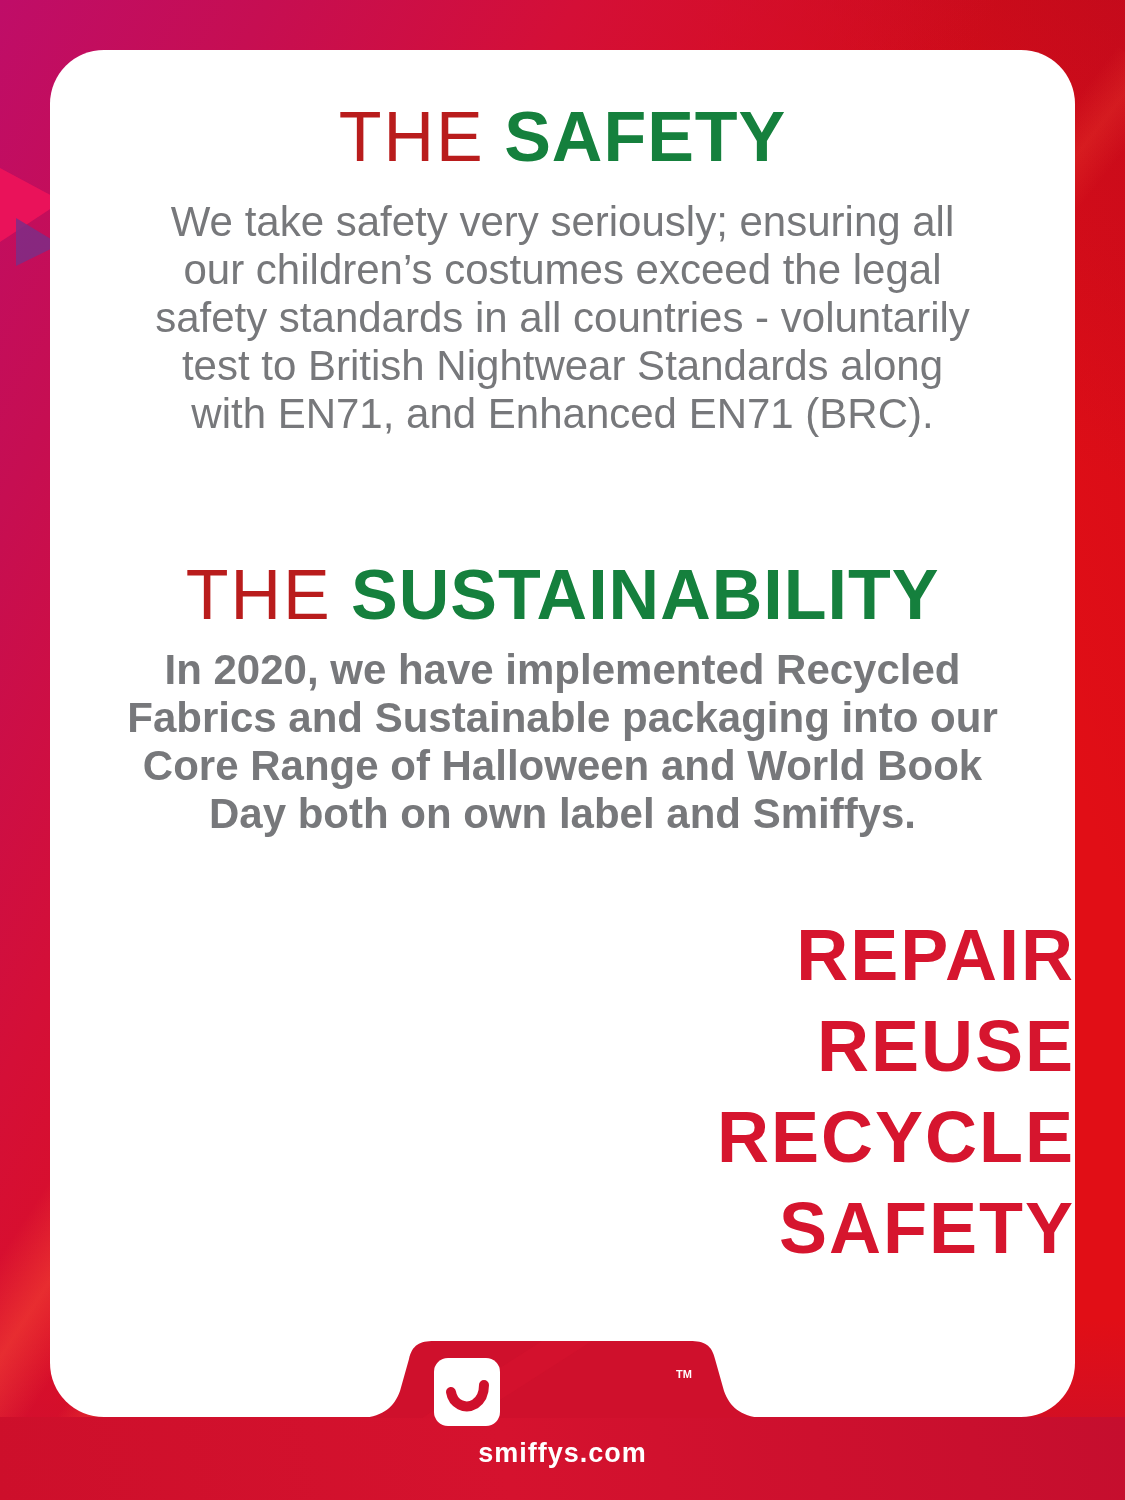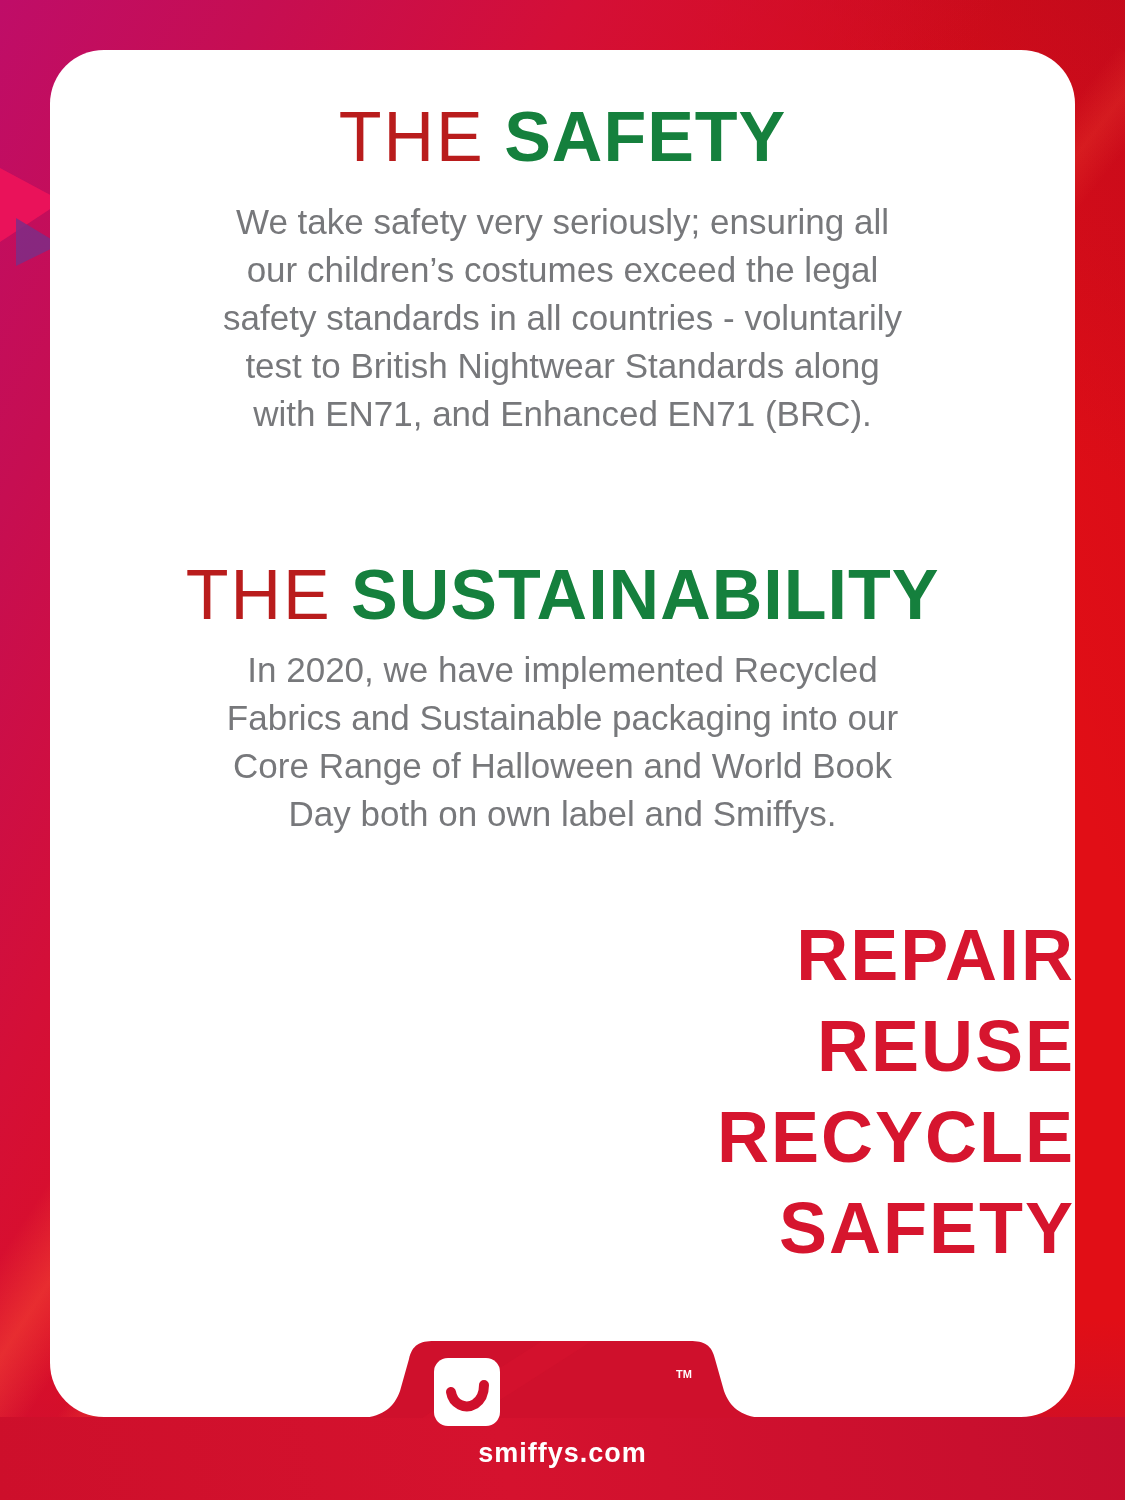--- a/index.html
+++ b/index.html
@@ -31,23 +31,23 @@
     position:absolute;left:50px;top:50px;width:1025px;height:1367px;
     background:#ffffff;border-radius:54px;
   }
   .heading{position:absolute;left:0;right:0;text-align:center;
     font-size:70px;line-height:80px;font-weight:bold;white-space:nowrap;}
   .heading .prefix{color:#b91c1c;font-weight:normal;letter-spacing:2px;}
   .heading .emph{color:#15803d;letter-spacing:1px;}
   .h-safety{top:47px;}
   .h-sustain{top:505px;}
   .para{position:absolute;left:40px;right:40px;text-align:center;
-    color:#77787b;font-size:35px;line-height:48px;white-space:pre-line;font-weight:normal;}
+    color:#77787b;font-size:42px;line-height:48px;white-space:pre-line;font-weight:normal;}
   .p-safety{top:148px;}
-  .p-sustain{top:596px;}
+  .p-sustain{top:596px;font-weight:bold;}
   .slogan{position:absolute;top:860px;left:0;right:0;text-align:right;
     color:#d6152e;font-weight:bold;font-size:72px;line-height:91px;letter-spacing:2px;}
 
   
   .band{position:absolute;left:0;right:0;top:1417px;bottom:0;
     background:linear-gradient(80deg,#cd0f2b 0%,#d5122e 45%,#c50e2e 100%);}
   .website{position:absolute;left:0;right:0;top:1438px;text-align:center;
     color:#ffffff;font-size:27px;font-weight:bold;letter-spacing:1px;}
   .tab-svg{position:absolute;left:362px;top:1339px;width:400px;height:79px;display:block;}
   .logo-square{position:absolute;left:434px;top:1358px;width:66px;height:68px;

